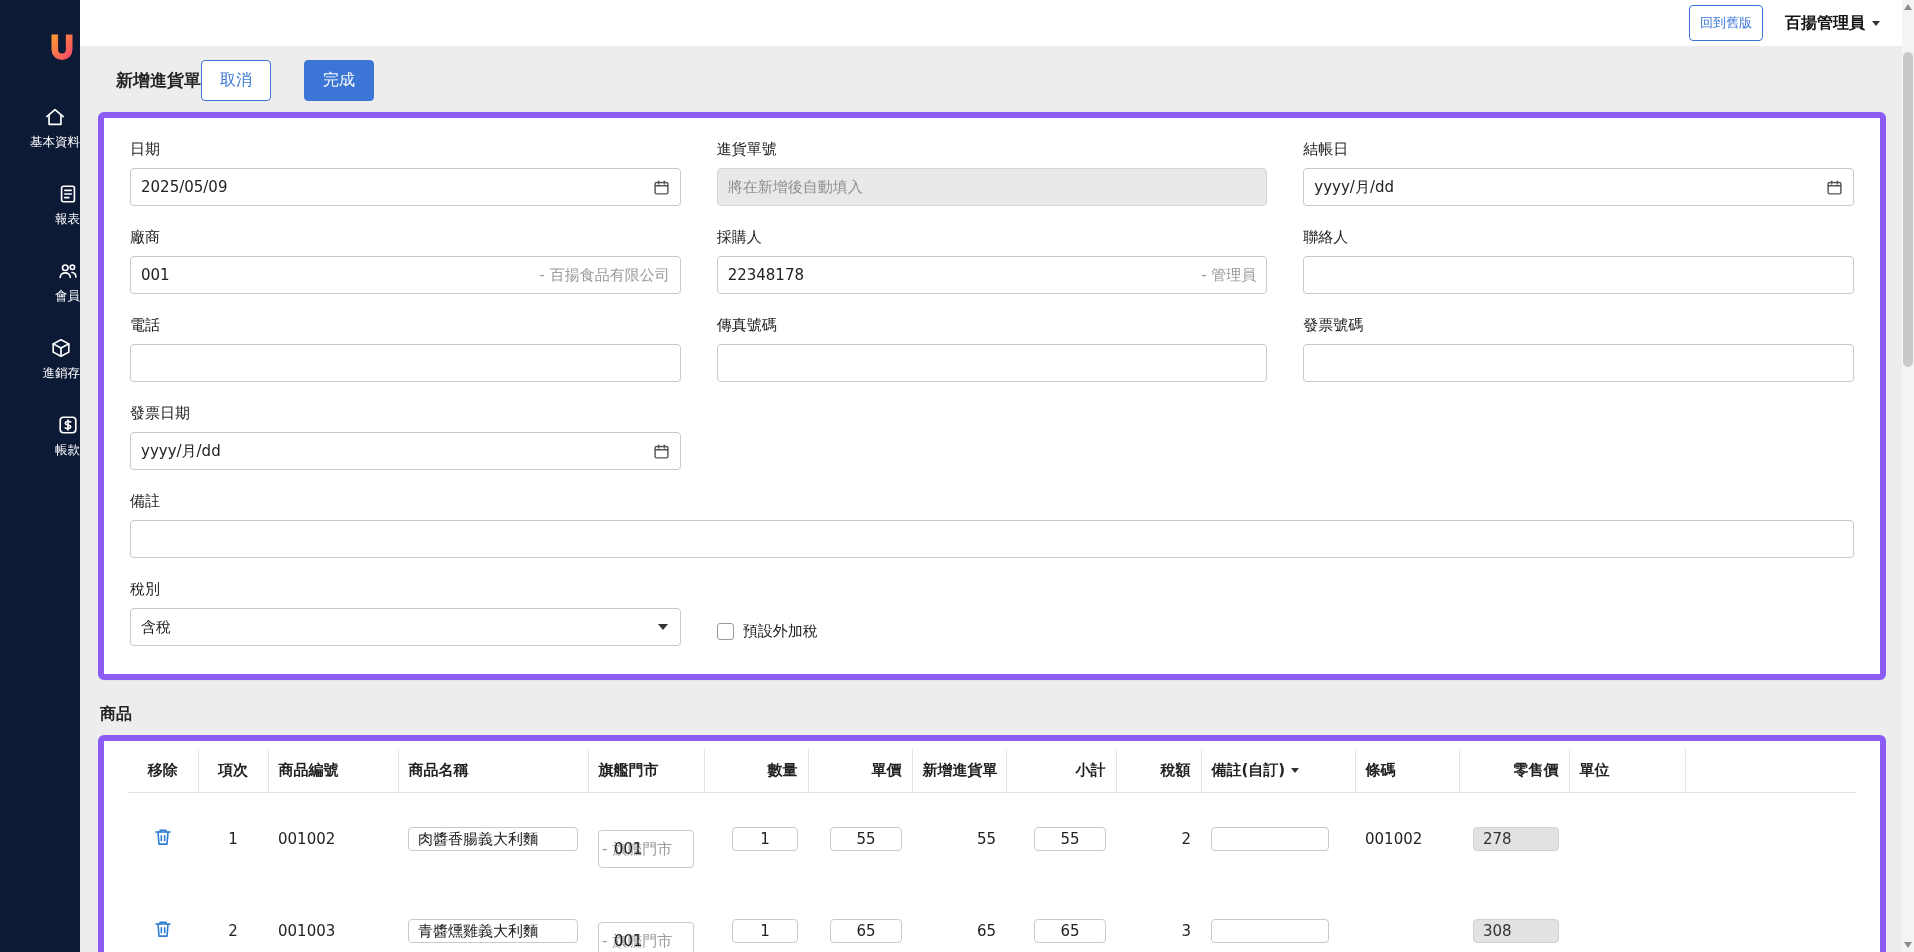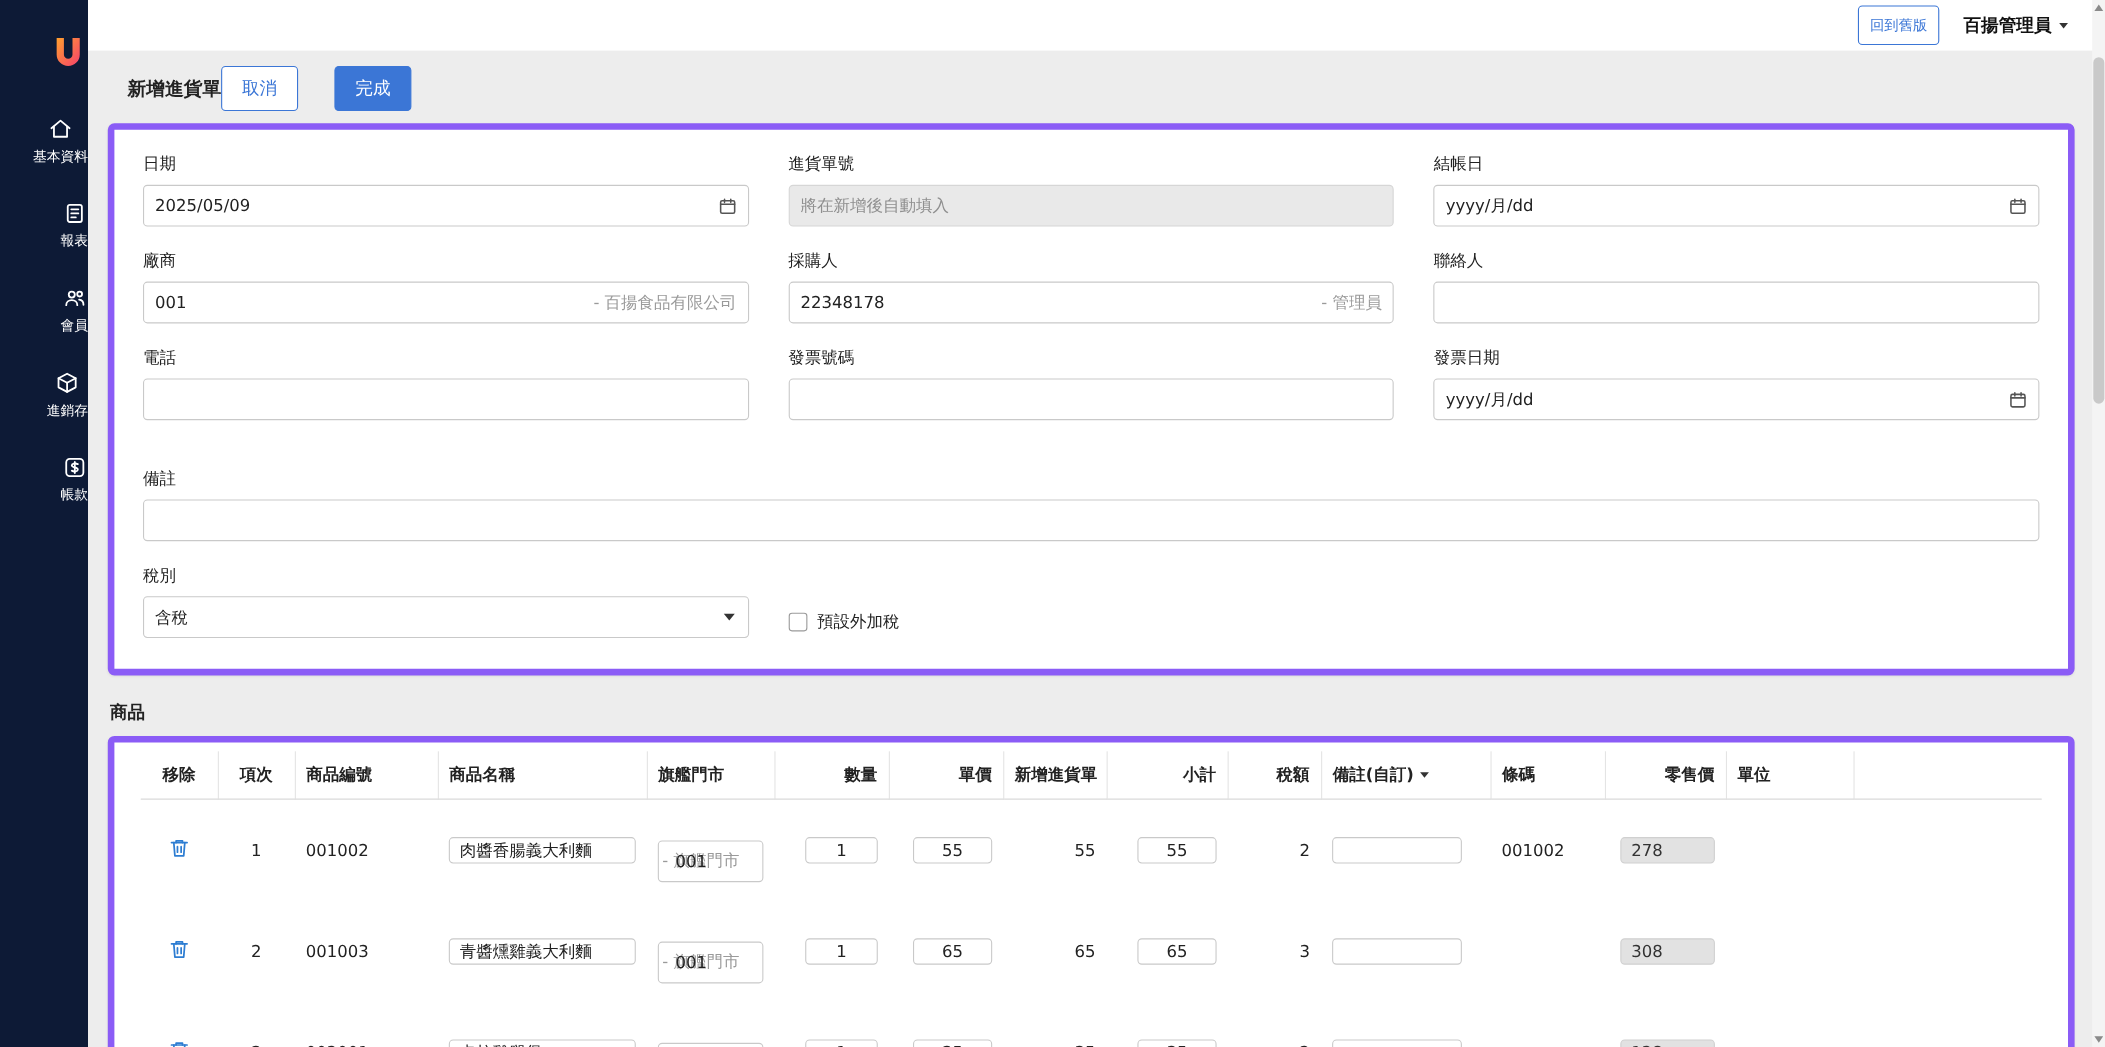--- a/index.html
+++ b/index.html
@@ -277,20 +277,24 @@
           <div class="field">
             <label>聯絡人</label>
             <input class="input" value="" style="">
           </div>
 
           <div class="field">
             <label>電話</label>
             <input class="input" value="" style="">
           </div>
 
+          <div class="field">
+            <label>傳真號碼</label>
+            <input class="input" value="" style="">
+          </div>
 
           <div class="field">
             <label>發票號碼</label>
             <input class="input" value="" style="">
           </div>
 
           <div class="field">
             <label>發票日期</label>
             <div class="input date">
               <span class="val">yyyy/月/dd</span>

